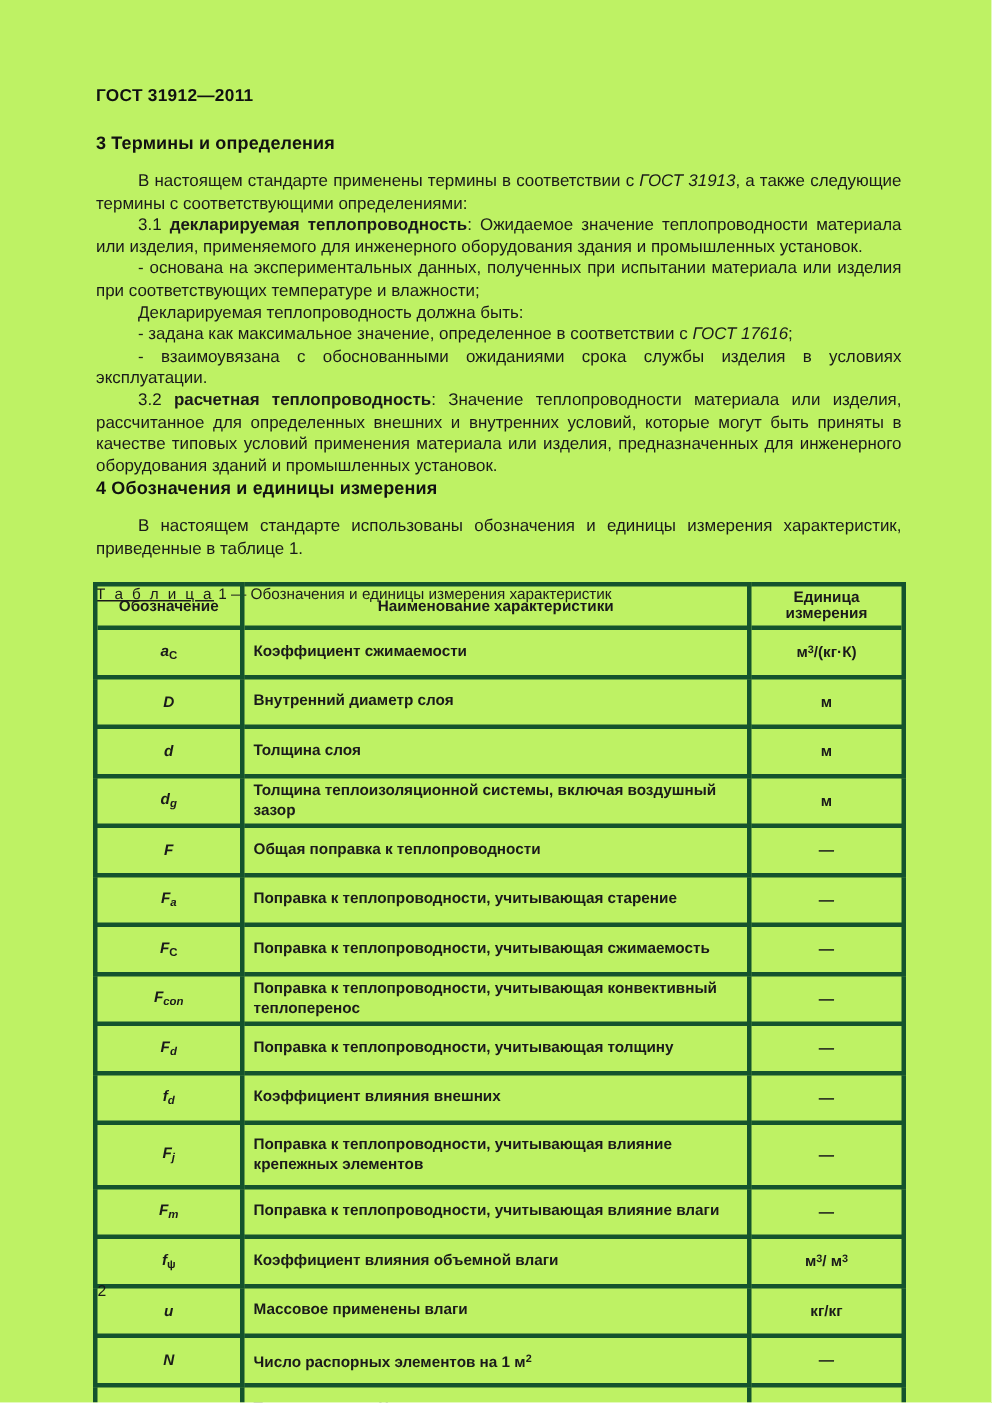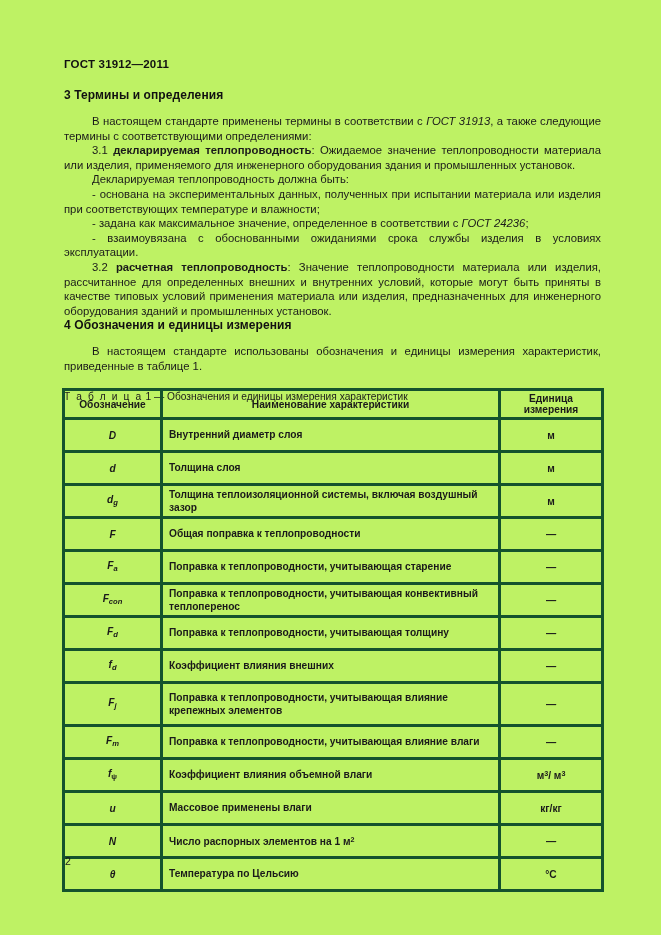--- a/index.html
+++ b/index.html
@@ -62,21 +62,21 @@
 
   .after-h2 { margin-top: 13px; }
 
   
   .tbl-caption {
     font-size: 10.2px;
     margin: 0;
     padding: 0;
     color: #1a1a1a;
   }
-  .sp-letters { letter-spacing: 1.6px; }
+  .sp-letters { letter-spacing: 1.6px; text-decoration: underline; }
 
   
   table.symbols {
     position: absolute;
     left: 62px;
     top: 388px;
     width: 539px;
     border-collapse: collapse;
     table-layout: fixed;
   }
@@ -146,25 +146,25 @@
   <div class="doc-header">ГОСТ 31912—2011</div>
 
   <div class="content">
 
     <h2 class="section sec3">3 Термины и определения</h2>
 
     <p class="para first"><span>В настоящем стандарте применены термины в соответствии с </span><span class="gost-ital">ГОСТ 31913</span><span>, а также следующие термины с соответствующими определениями:</span></p>
 
     <p class="para cont"><span>3.1 </span><span class="bold">декларируемая теплопроводность</span><span>: Ожидаемое значение теплопроводности материала или изделия, применяемого для инженерного оборудования здания и промышленных установок.</span></p>
 
+    <p class="para cont">- основана на экспериментальных данных, полученных при испытании материала или изделия при соответствующих температуре и влажности;</p>
+
     <p class="para cont">Декларируемая теплопроводность должна быть:</p>
 
-    <p class="para cont">- основана на экспериментальных данных, полученных при испытании материала или изделия при соответствующих температуре и влажности;</p>
-
-    <p class="para cont"><span>- задана как максимальное значение, определенное в соответствии с </span><span class="gost-ital">ГОСТ 24236</span><span>;</span></p>
+    <p class="para cont"><span>- задана как максимальное значение, определенное в соответствии с </span><span class="gost-ital">ГОСТ 17616</span><span>;</span></p>
 
     <p class="para cont">- взаимоувязана с обоснованными ожиданиями срока службы изделия в условиях эксплуатации.</p>
 
     <p class="para cont"><span>3.2 </span><span class="bold">расчетная теплопроводность</span><span>: Значение теплопроводности материала или изделия, рассчитанное для определенных внешних и внутренних условий, которые могут быть приняты в качестве типовых условий применения материала или изделия, предназначенных для инженерного оборудования зданий и промышленных установок.</span></p>
 
     <h2 class="section sec4">4 Обозначения и единицы измерения</h2>
 
     <p class="para first after-h2">В настоящем стандарте использованы обозначения и единицы измерения характеристик, приведенные в таблице 1.</p>
 
     <p class="tbl-caption" style="margin-top:17px;"><span class="sp-letters">Т а б л и ц а</span> <span>1</span> <span>—</span> <span>Обозначения и единицы измерения характеристик</span></p>
@@ -179,20 +179,25 @@
     </colgroup>
     <thead>
       <tr>
         <th>Обозначение</th>
         <th>Наименование характеристики</th>
         <th>Единица измерения</th>
       </tr>
     </thead>
     <tbody id="tbody">
         <tr>
+          <td class="sym">a<sub class="sr">C</sub></td>
+          <td class="name">Коэффициент сжимаемости</td>
+          <td class="unit">м<sup class="s">3</sup>/(кг·К)</td>
+        </tr>
+        <tr>
           <td class="sym">D</td>
           <td class="name">Внутренний диаметр слоя</td>
           <td class="unit">м</td>
         </tr>
         <tr>
           <td class="sym">d</td>
           <td class="name">Толщина слоя</td>
           <td class="unit">м</td>
         </tr>
         <tr>
@@ -204,20 +209,25 @@
           <td class="sym">F</td>
           <td class="name">Общая поправка к теплопроводности</td>
           <td class="unit">—</td>
         </tr>
         <tr>
           <td class="sym">F<sub class="s">a</sub></td>
           <td class="name">Поправка к теплопроводности, учитывающая старение</td>
           <td class="unit">—</td>
         </tr>
         <tr>
+          <td class="sym">F<sub class="sr">C</sub></td>
+          <td class="name">Поправка к теплопроводности, учитывающая сжимаемость</td>
+          <td class="unit">—</td>
+        </tr>
+        <tr>
           <td class="sym">F<sub class="s">con</sub></td>
           <td class="name">Поправка к теплопроводности, учитывающая конвективный теплоперенос</td>
           <td class="unit">—</td>
         </tr>
         <tr>
           <td class="sym">F<sub class="s">d</sub></td>
           <td class="name">Поправка к теплопроводности, учитывающая толщину</td>
           <td class="unit">—</td>
         </tr>
         <tr>

